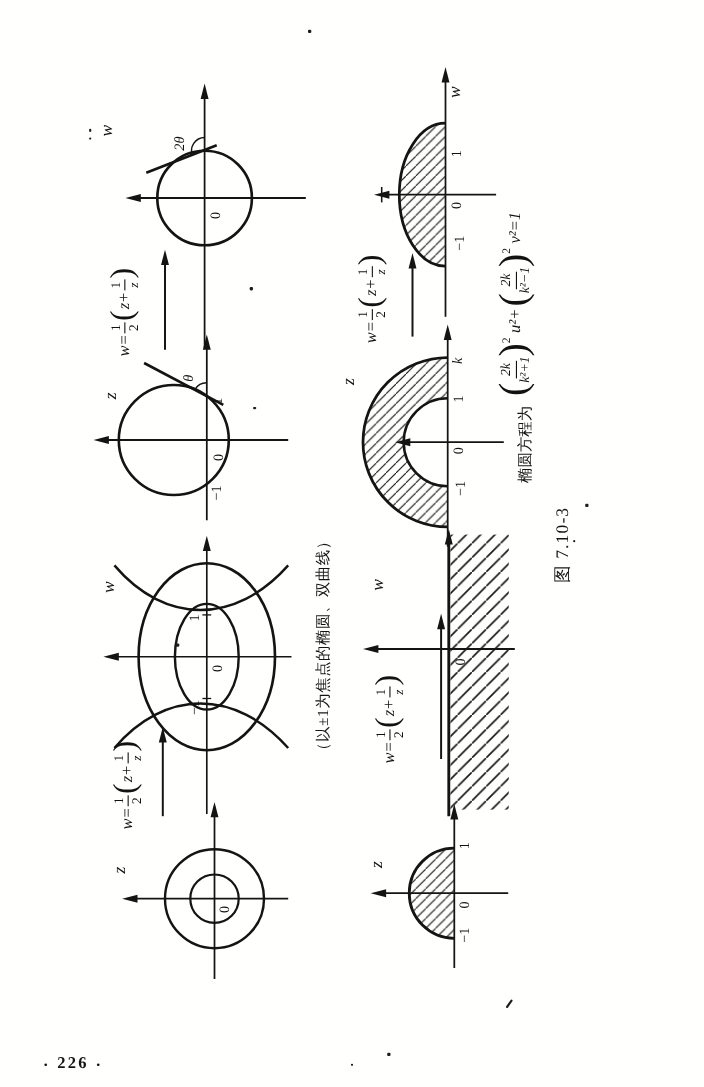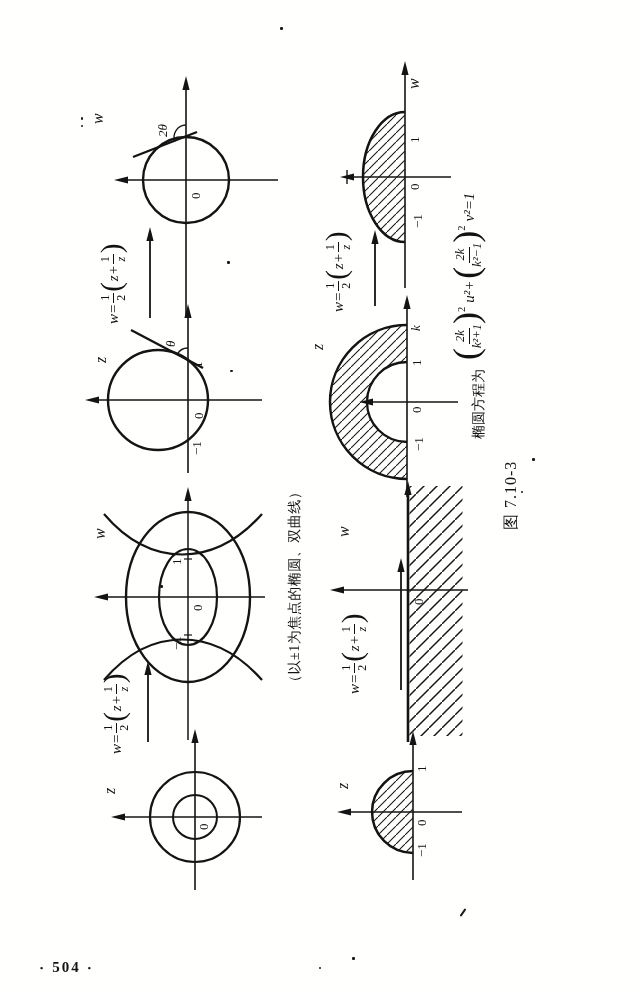--- a/index.html
+++ b/index.html
@@ -266,21 +266,21 @@
       <span class="eq-paren">)</span>
       <span class="esup">2</span>
       <span class="evar">v²=1</span>
     </div>
 
     <span class="figcap" style="left:458px;top:501px">图 7.10-3</span>
   </div>
 
   <div class="pageno">
     <span class="pdot">•</span>
-    <span>504</span>
+    <span>226</span>
     <span class="pdot">•</span>
   </div>
 
   <div class="speck" style="left:280px;top:27px;width:3px;height:3px"></div>
   <div class="speck" style="left:81px;top:117px;width:2px;height:3px"></div>
   <div class="speck" style="left:81px;top:125px;width:2px;height:2px"></div>
   <div class="speck" style="left:227px;top:261px;width:3px;height:3px"></div>
   <div class="speck" style="left:230px;top:370px;width:3px;height:2px"></div>
   <div class="speck" style="left:160px;top:585px;width:3px;height:3px"></div>
   <div class="speck" style="left:532px;top:458px;width:3px;height:3px"></div>

